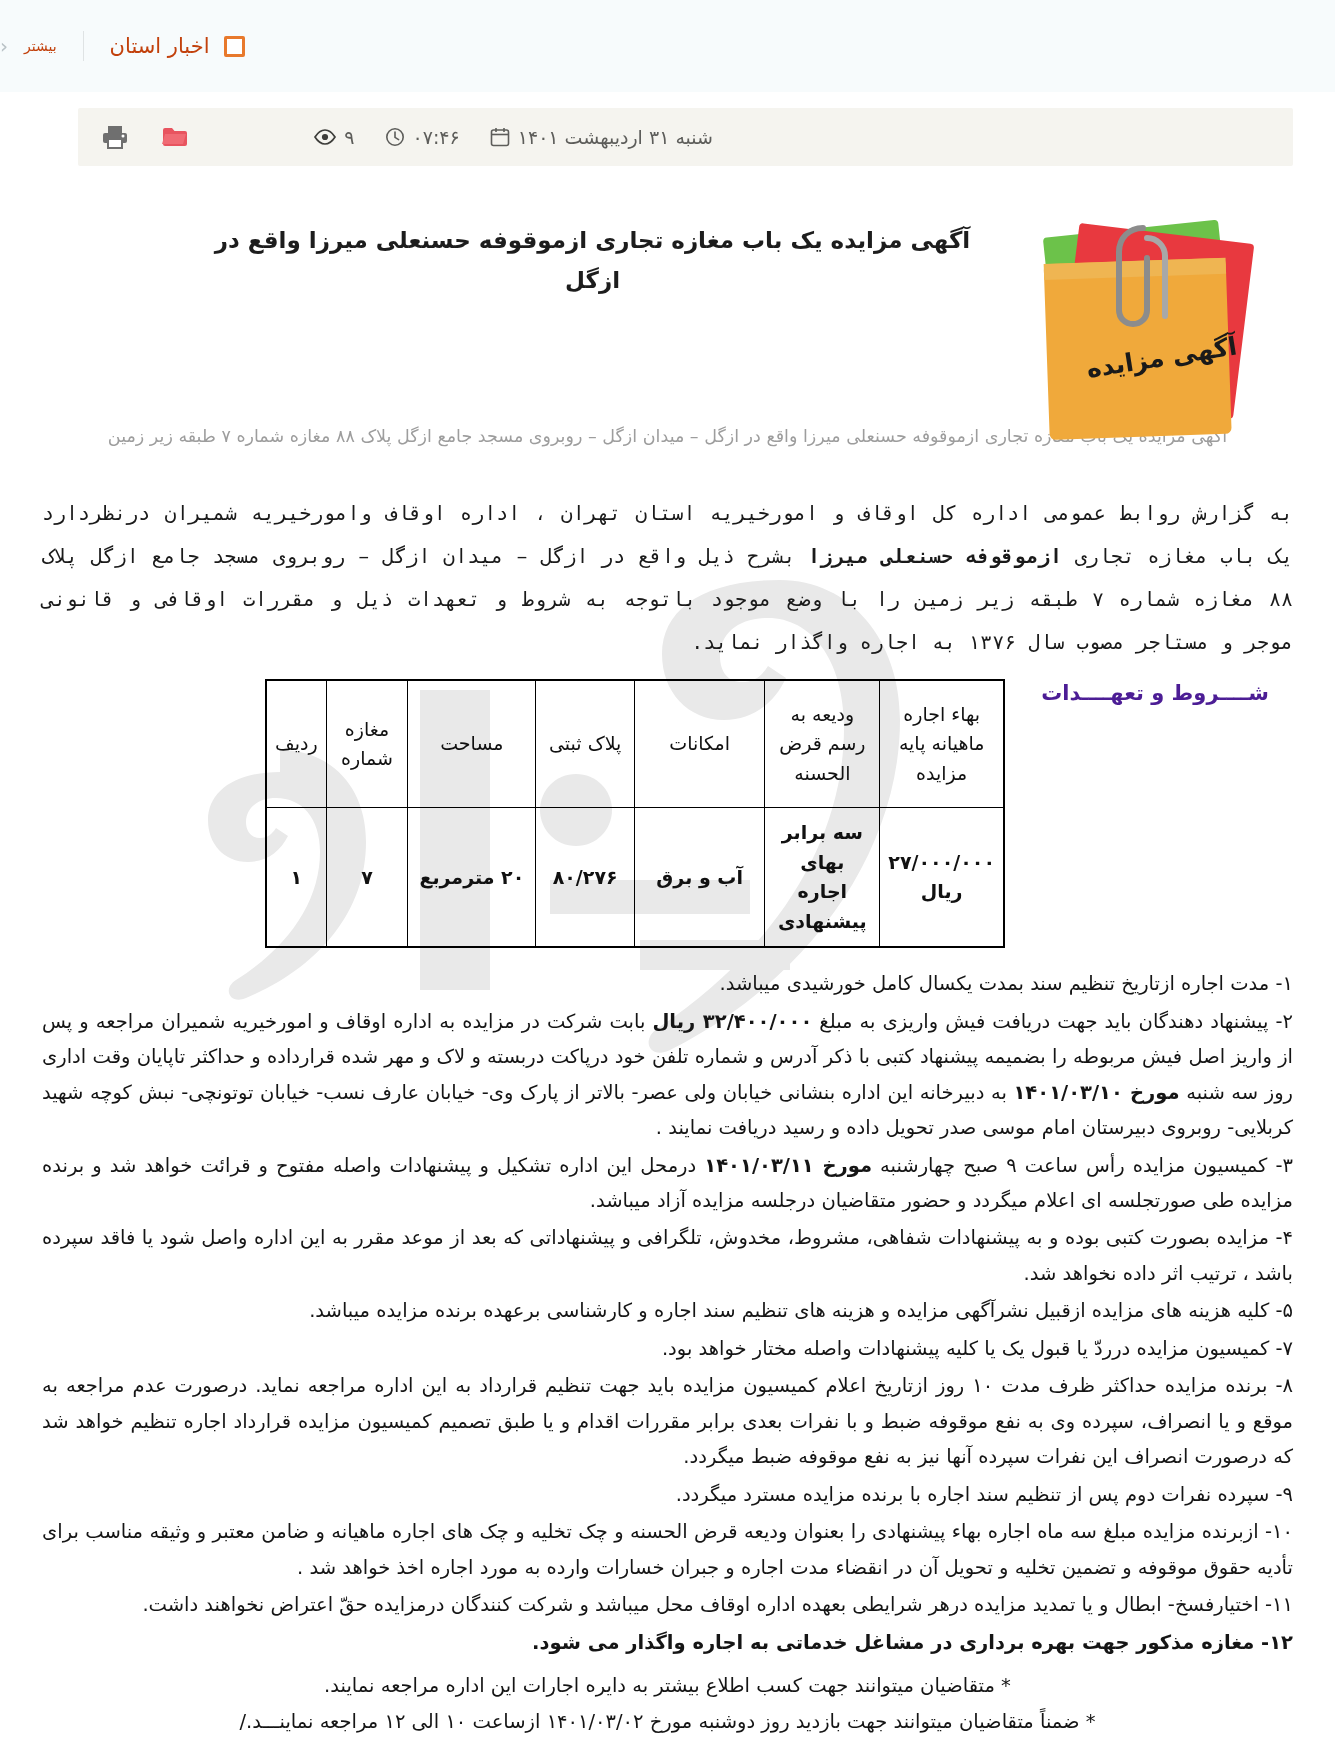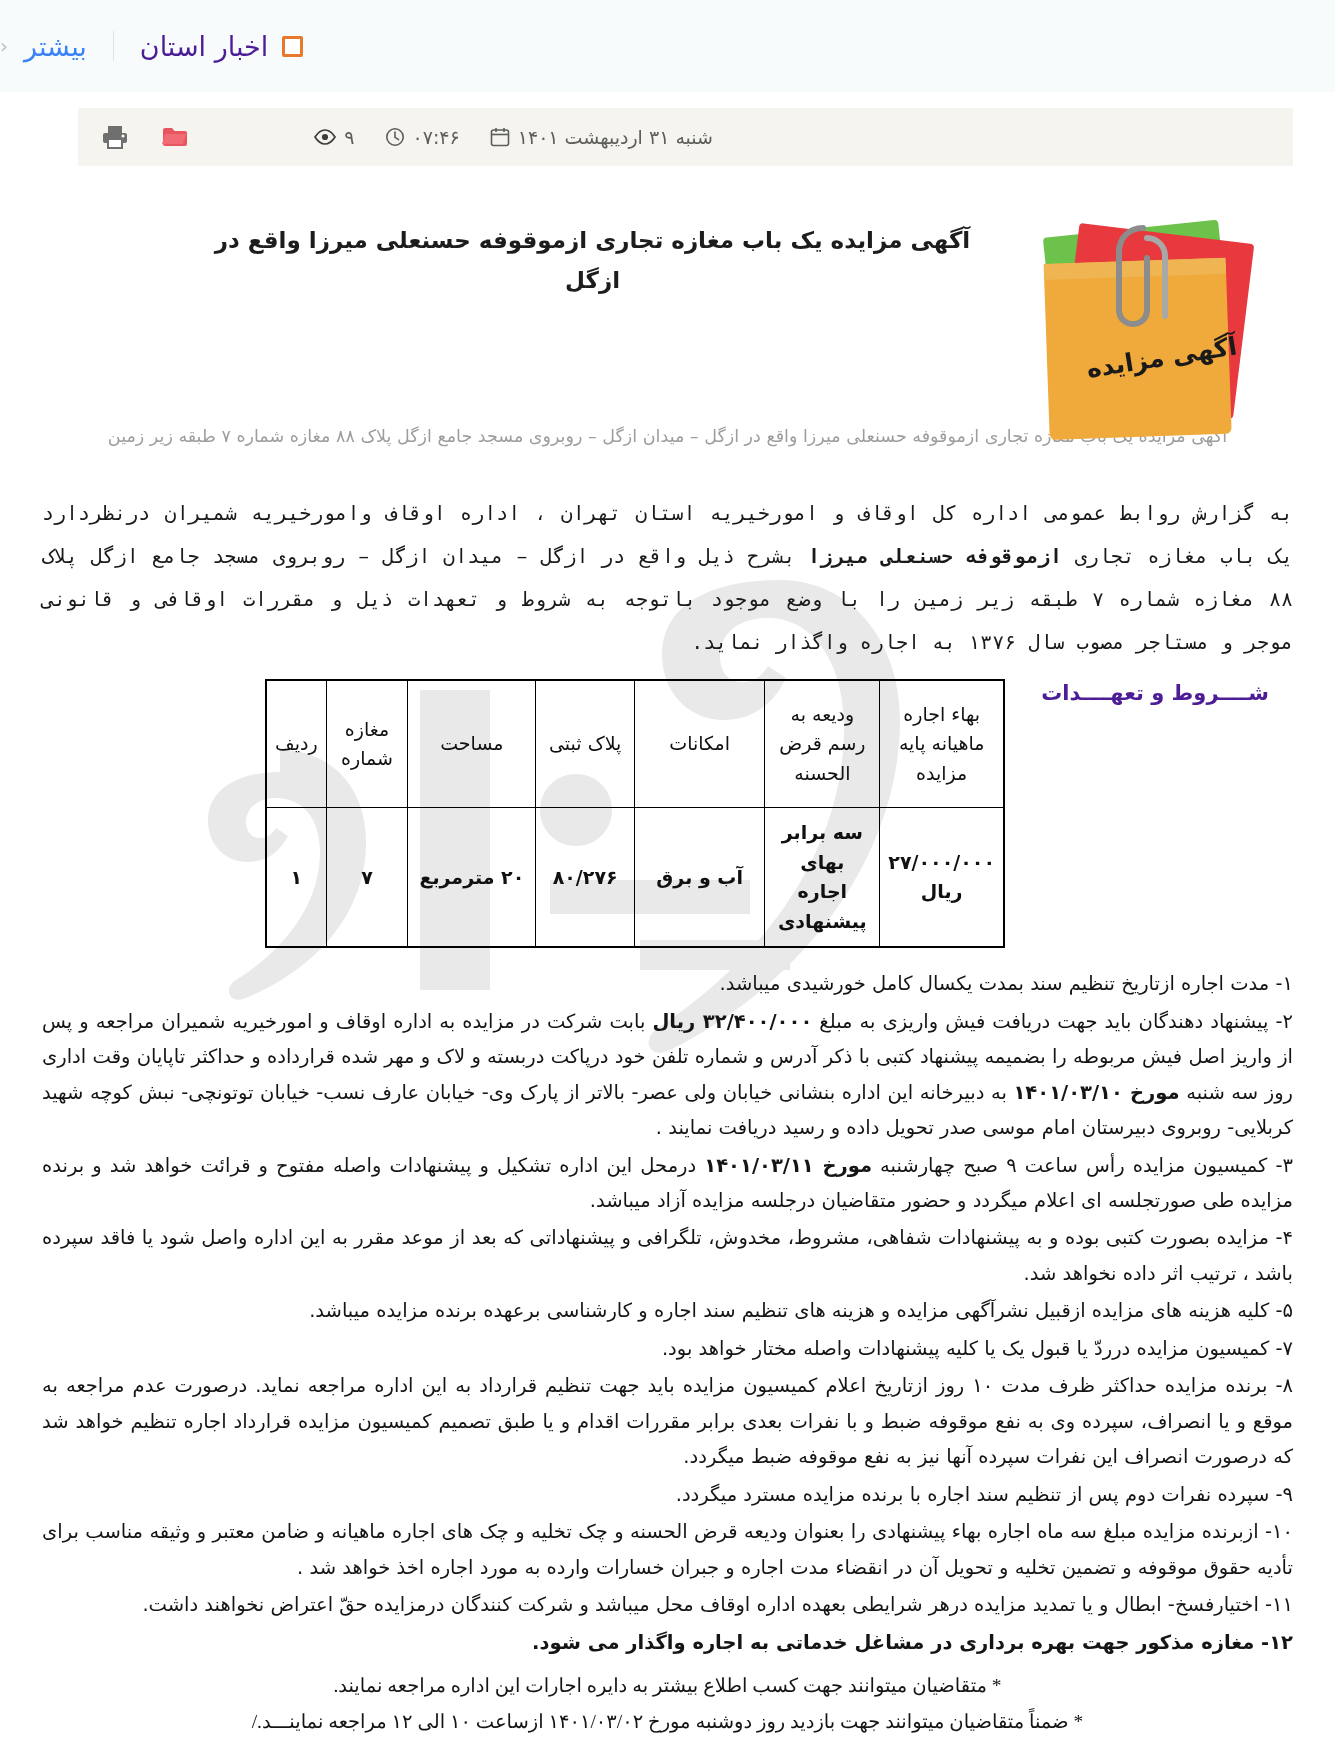--- a/index.html
+++ b/index.html
@@ -48,34 +48,34 @@
     padding-right: 4px;
   }
   .sq-icon {
     width: 21px; height: 21px;
     border: 3px solid #e8792c;
     border-radius: 2px;
     background: #fff;
     flex: 0 0 auto;
   }
   .topbar-title {
-    font-size: 27px;
-    color: #4c1d95;
+    font-size: 21px;
+    color: #c2410c;
     font-weight: 400;
     letter-spacing: 0;
     white-space: nowrap;
   }
   .vdiv {
     width: 1px; height: 30px;
     background: #dfe3e4;
     margin: 0 12px;
   }
   .more-link {
-    font-size: 27px;
-    color: #3b82f6;
+    font-size: 14px;
+    color: #c2410c;
     white-space: nowrap;
   }
   .chev {
     font-size: 20px;
     color: #b9c2c6;
     margin-right: 2px;
     transform: scaleX(1);
   }
 
   
@@ -236,21 +236,21 @@
   .terms b { font-weight: 700; }
   .terms .center { }
   .terms .bold-line { font-weight: 700; }
   .footnotes {
     margin: 6px 12px 40px 12px;
     font-size: 19.5px;
     line-height: 1.85;
     color: #151515;
     text-align: center;
   }
-  .footnotes p { margin: 0; font-family: Liberation Serif, serif; }
+  .footnotes p { margin: 0; }
 </style>
 </head>
 <body>
 
 <div id="page">
 
   <div class="watermark">
     <svg viewBox="0 0 900 520" xmlns="http://www.w3.org/2000/svg">
       <g fill="#e9e9e9">
         <path d="M660 20 c70 0 120 60 120 140 c0 130 -90 260 -230 330 c-20 10 -30 -10 -12 -22 c120 -80 186 -190 186 -300 c0 -70 -34 -110 -76 -110 c-30 0 -48 16 -48 38 c0 16 8 26 22 26 c12 0 20 -6 26 -16 l18 12 c-12 26 -34 42 -62 42 c-36 0 -62 -28 -62 -66 c0 -44 40 -74 118 -74z"></path>

